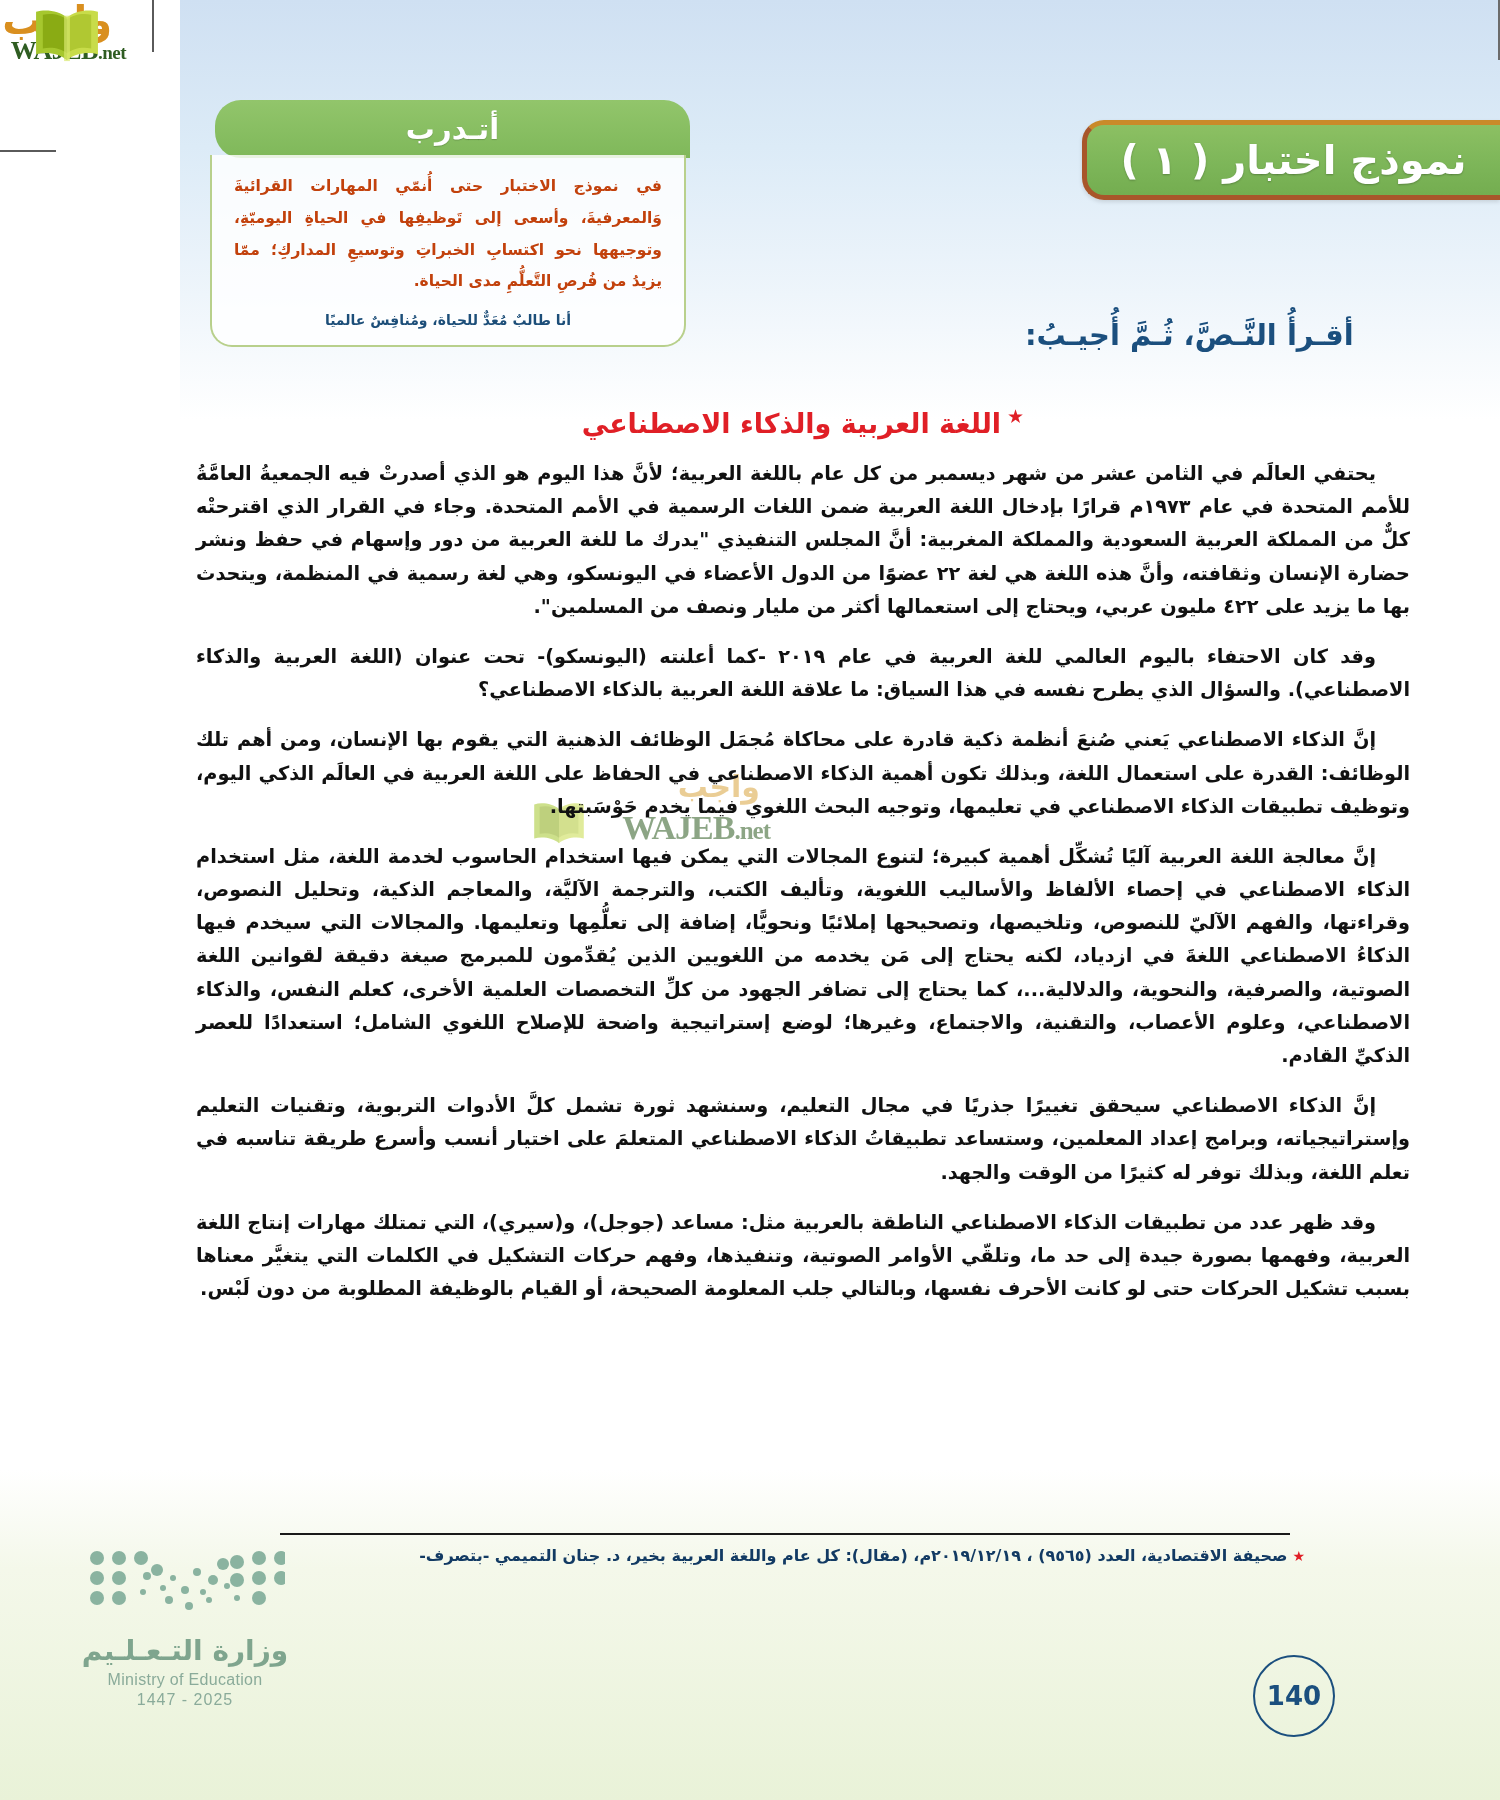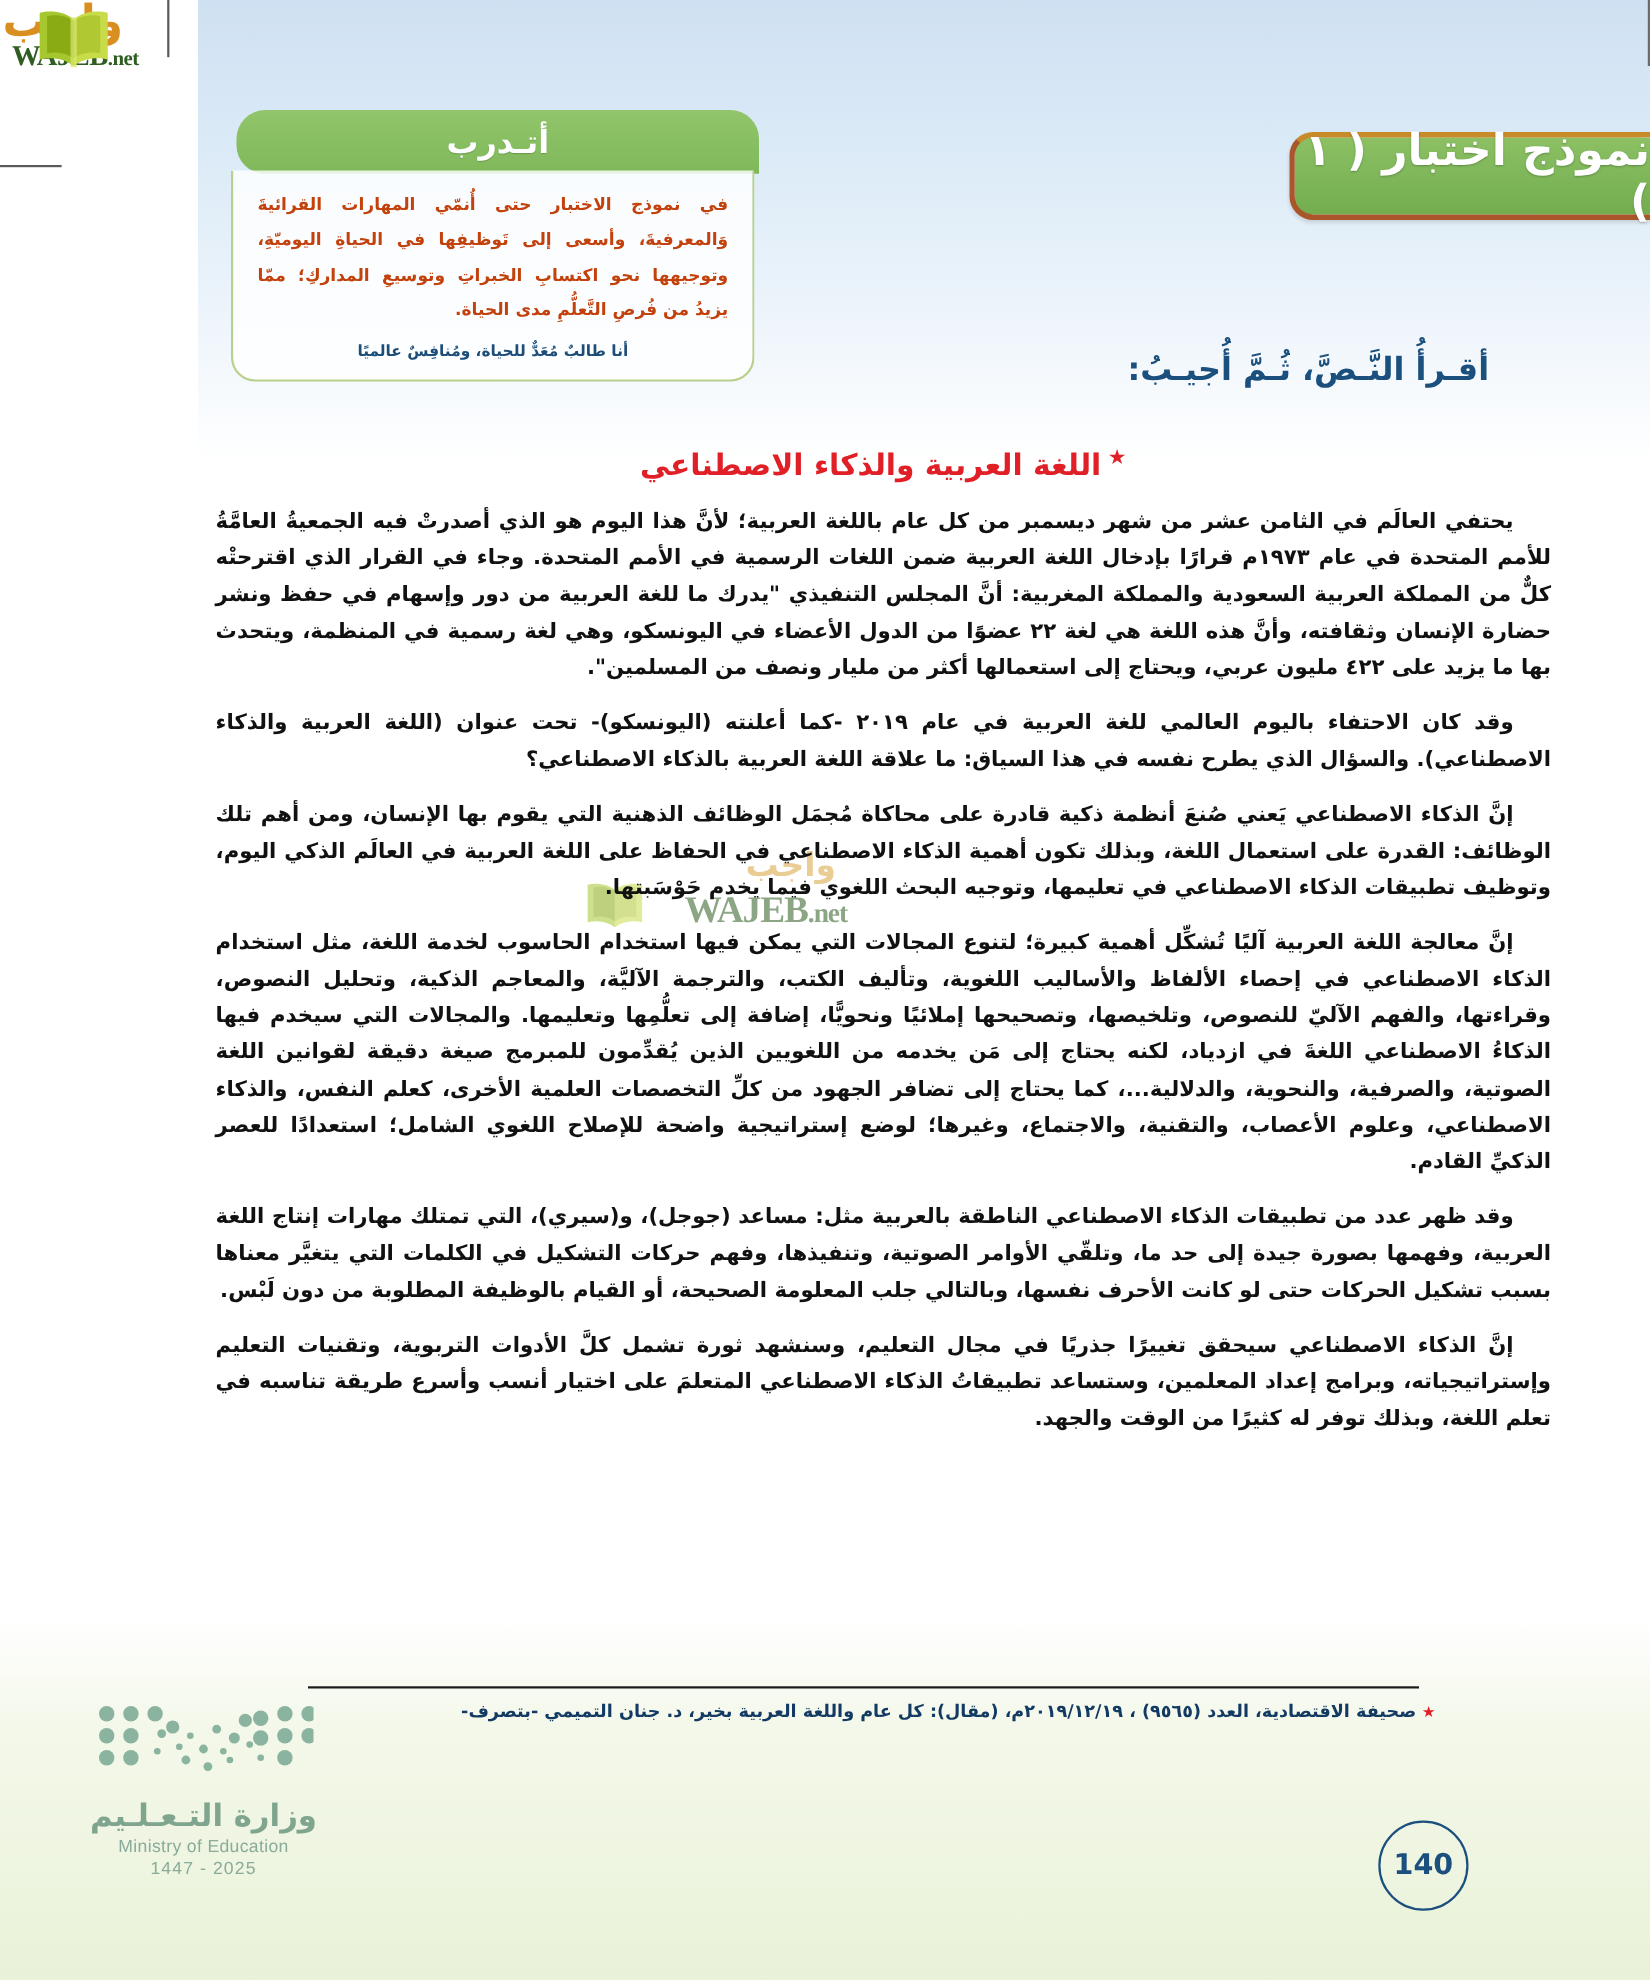--- a/index.html
+++ b/index.html
@@ -70,21 +70,21 @@
   #watermark .wm-text .net{font-size:25px;}
   #watermark .wm-ar{
     position:absolute;right:130px;top:-26px;
     font-size:30px;font-weight:bold;color:#d9a53f;direction:rtl;
   }
   #watermark .wm-book{position:absolute;left:58px;top:4px;width:62px;height:48px;}
 
   
   #exam-banner{
     position:absolute;right:0;top:120px;
-    width:328px;height:80px;
+    width:418px;height:80px;
     background:linear-gradient(180deg,#8cc063 0%,#7cb558 60%,#74ad50 100%);
     border-radius:22px 0 0 22px;
     border-top:5px solid #c98a2a;
     border-right:0;
     border-bottom:5px solid #a8562a;
     border-left:5px solid #a8562a;
     box-sizing:border-box;
     display:flex;align-items:center;justify-content:center;
     box-shadow:0 2px 4px rgba(0,0,0,.12);
   }
@@ -249,22 +249,22 @@
   <div id="read-prompt">أقـرأُ النَّـصَّ، ثُـمَّ أُجيـبُ:</div>
 
   <div id="article">
     <h1 id="article-title">
       <span class="star">★</span><span>اللغة العربية والذكاء الاصطناعي</span>
     </h1>
     <p class="indent">يحتفي العالَم في الثامن عشر من شهر ديسمبر من كل عام باللغة العربية؛ لأنَّ هذا اليوم هو الذي أصدرتْ فيه الجمعيةُ العامَّةُ للأمم المتحدة في عام ١٩٧٣م قرارًا بإدخال اللغة العربية ضمن اللغات الرسمية في الأمم المتحدة. وجاء في القرار الذي اقترحتْه كلٌّ من المملكة العربية السعودية والمملكة المغربية: أنَّ المجلس التنفيذي "يدرك ما للغة العربية من دور وإسهام في حفظ ونشر حضارة الإنسان وثقافته، وأنَّ هذه اللغة هي لغة ٢٢ عضوًا من الدول الأعضاء في اليونسكو، وهي لغة رسمية في المنظمة، ويتحدث بها ما يزيد على ٤٢٢ مليون عربي، ويحتاج إلى استعمالها أكثر من مليار ونصف من المسلمين".</p>
     <p class="indent">وقد كان الاحتفاء باليوم العالمي للغة العربية في عام ٢٠١٩ -كما أعلنته (اليونسكو)- تحت عنوان (اللغة العربية والذكاء الاصطناعي). والسؤال الذي يطرح نفسه في هذا السياق: ما علاقة اللغة العربية بالذكاء الاصطناعي؟</p>
     <p class="indent">إنَّ الذكاء الاصطناعي يَعني صُنعَ أنظمة ذكية قادرة على محاكاة مُجمَل الوظائف الذهنية التي يقوم بها الإنسان، ومن أهم تلك الوظائف: القدرة على استعمال اللغة، وبذلك تكون أهمية الذكاء الاصطناعي في الحفاظ على اللغة العربية في العالَم الذكي اليوم، وتوظيف تطبيقات الذكاء الاصطناعي في تعليمها، وتوجيه البحث اللغوي فيما يخدم حَوْسَبتها.</p>
     <p class="indent">إنَّ معالجة اللغة العربية آليًا تُشكِّل أهمية كبيرة؛ لتنوع المجالات التي يمكن فيها استخدام الحاسوب لخدمة اللغة، مثل استخدام الذكاء الاصطناعي في إحصاء الألفاظ والأساليب اللغوية، وتأليف الكتب، والترجمة الآليَّة، والمعاجم الذكية، وتحليل النصوص، وقراءتها، والفهم الآليّ للنصوص، وتلخيصها، وتصحيحها إملائيًا ونحويًّا، إضافة إلى تعلُّمِها وتعليمها. والمجالات التي سيخدم فيها الذكاءُ الاصطناعي اللغةَ في ازدياد، لكنه يحتاج إلى مَن يخدمه من اللغويين الذين يُقدِّمون للمبرمج صيغة دقيقة لقوانين اللغة الصوتية، والصرفية، والنحوية، والدلالية...، كما يحتاج إلى تضافر الجهود من كلِّ التخصصات العلمية الأخرى، كعلم النفس، والذكاء الاصطناعي، وعلوم الأعصاب، والتقنية، والاجتماع، وغيرها؛ لوضع إستراتيجية واضحة للإصلاح اللغوي الشامل؛ استعدادًا للعصر الذكيِّ القادم.</p>
+    <p class="indent">إنَّ الذكاء الاصطناعي سيحقق تغييرًا جذريًا في مجال التعليم، وسنشهد ثورة تشمل كلَّ الأدوات التربوية، وتقنيات التعليم وإستراتيجياته، وبرامج إعداد المعلمين، وستساعد تطبيقاتُ الذكاء الاصطناعي المتعلمَ على اختيار أنسب وأسرع طريقة تناسبه في تعلم اللغة، وبذلك توفر له كثيرًا من الوقت والجهد.</p>
     <p class="indent">وقد ظهر عدد من تطبيقات الذكاء الاصطناعي الناطقة بالعربية مثل: مساعد (جوجل)، و(سيري)، التي تمتلك مهارات إنتاج اللغة العربية، وفهمها بصورة جيدة إلى حد ما، وتلقّي الأوامر الصوتية، وتنفيذها، وفهم حركات التشكيل في الكلمات التي يتغيَّر معناها بسبب تشكيل الحركات حتى لو كانت الأحرف نفسها، وبالتالي جلب المعلومة الصحيحة، أو القيام بالوظيفة المطلوبة من دون لَبْس.</p>
-    <p class="indent">إنَّ الذكاء الاصطناعي سيحقق تغييرًا جذريًا في مجال التعليم، وسنشهد ثورة تشمل كلَّ الأدوات التربوية، وتقنيات التعليم وإستراتيجياته، وبرامج إعداد المعلمين، وستساعد تطبيقاتُ الذكاء الاصطناعي المتعلمَ على اختيار أنسب وأسرع طريقة تناسبه في تعلم اللغة، وبذلك توفر له كثيرًا من الوقت والجهد.</p>
   </div>
 
   <div id="footnote-rule"></div>
   <div id="footnote">
     <span class="star">★</span><span>صحيفة الاقتصادية، العدد (٩٥٦٥) ، ٢٠١٩/١٢/١٩م، (مقال): كل عام واللغة العربية بخير، د. جنان التميمي  -بتصرف-</span>
   </div>
 
   <div id="moe">
     <svg class="dots" viewBox="0 0 200 62">
       <g fill="#8ab3a0">

